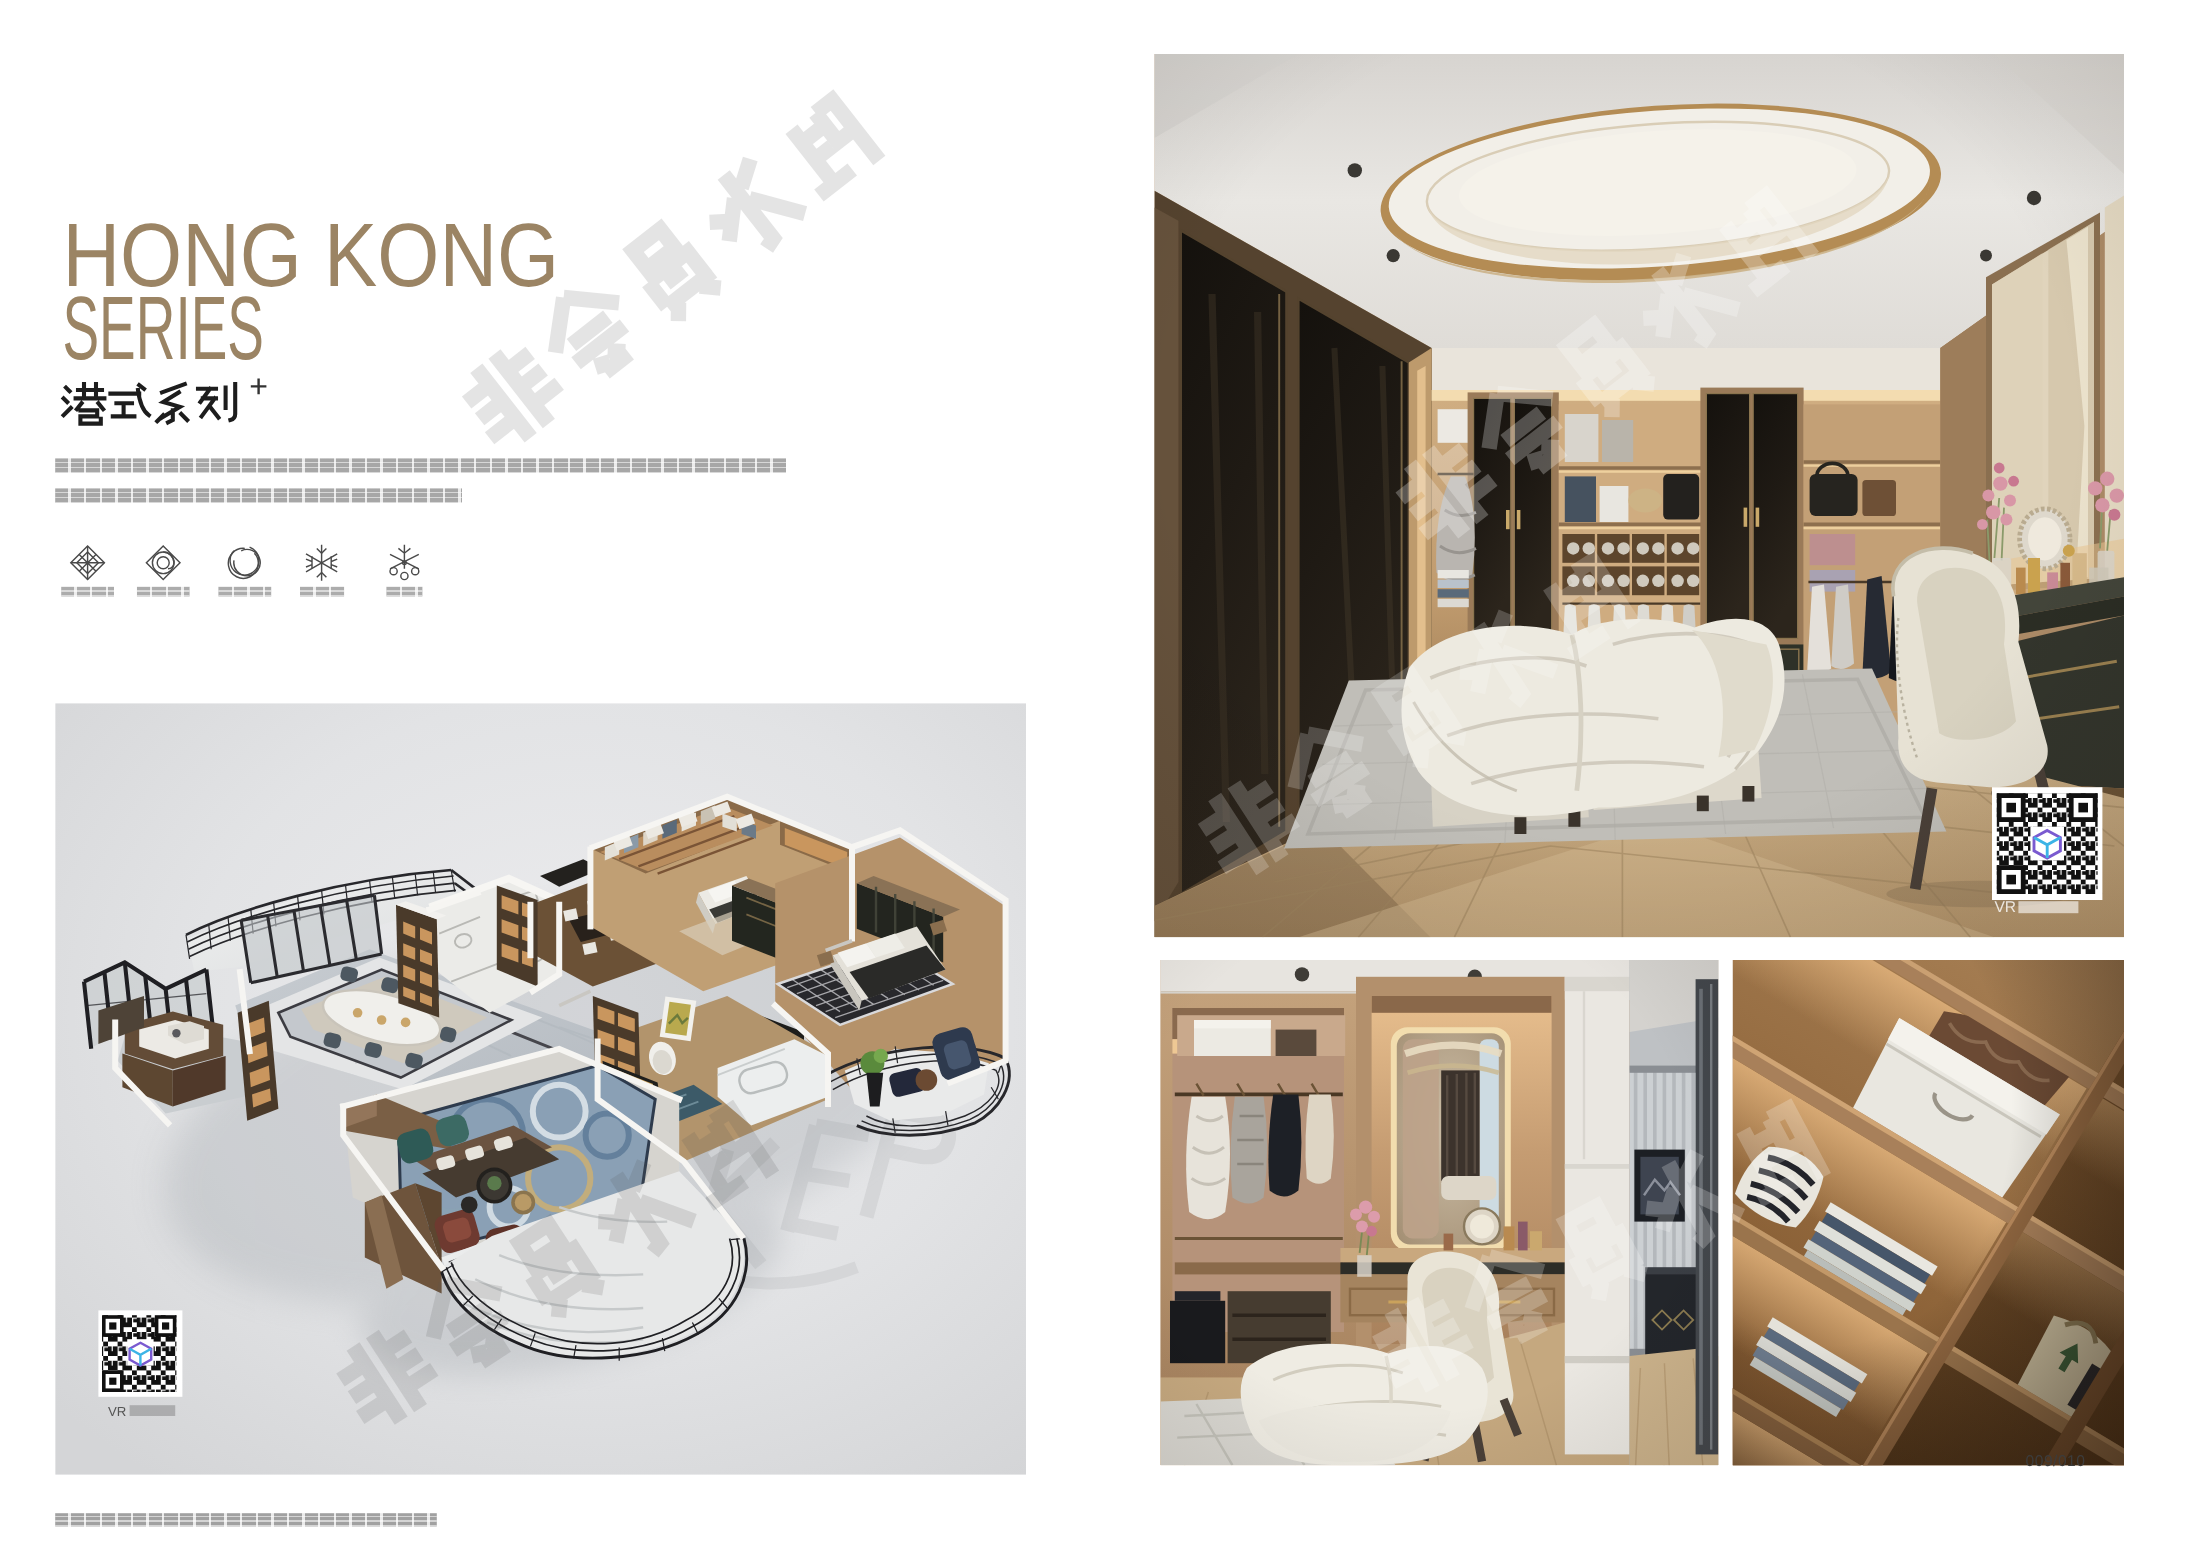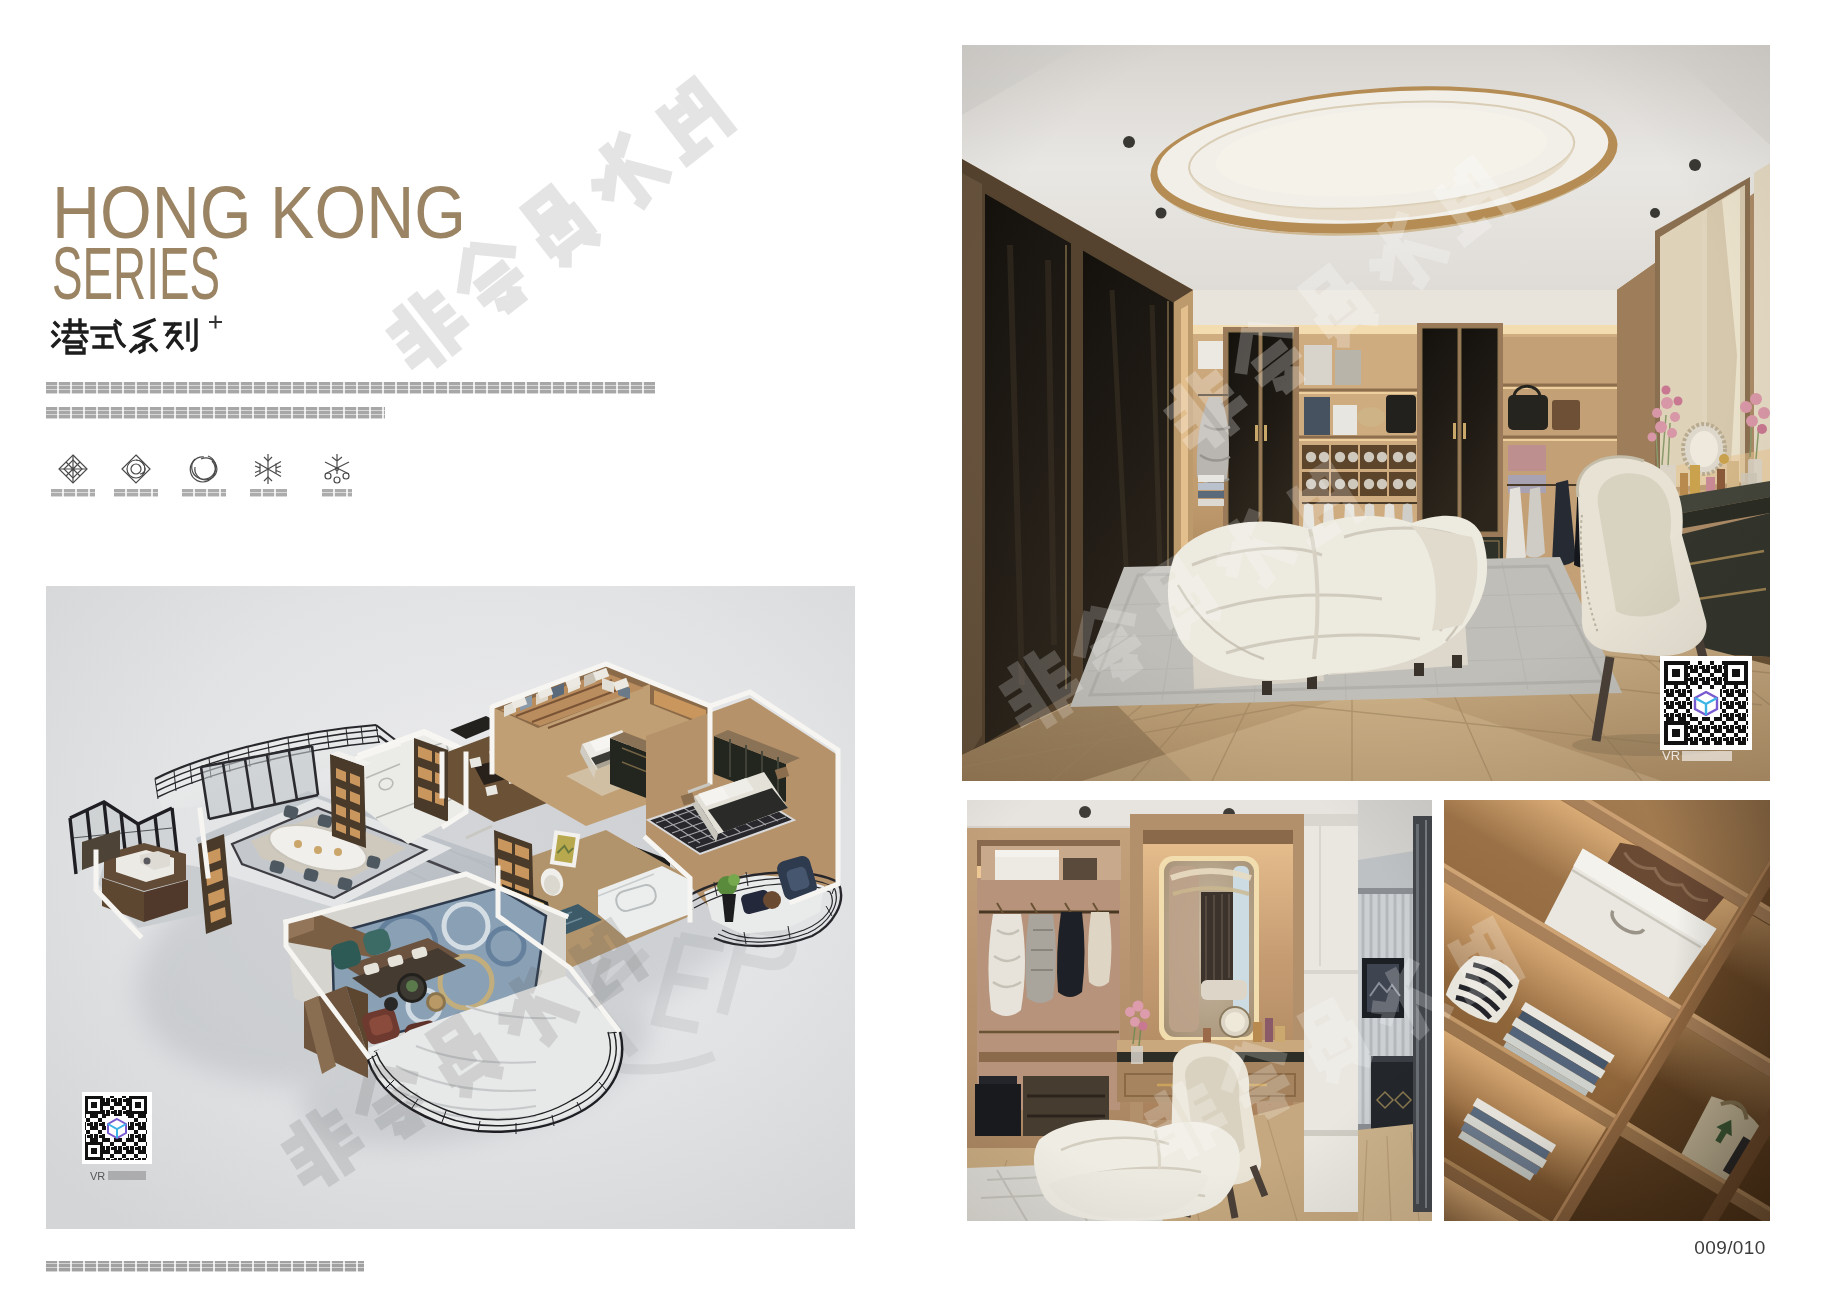--- a/index.html
+++ b/index.html
@@ -1193,13 +1193,13 @@
     <use href="#wmtext"></use>
   </g>
 </svg>
 
 <svg class="abs" style="left:1080px;top:870px;pointer-events:none" width="560" height="360" viewBox="0 0 560 360">
   <g transform="translate(51,234) rotate(-28) scale(0.8)" stroke="#ffffff" stroke-opacity="0.22" stroke-width="16">
     <use href="#wmtext"></use>
   </g>
 </svg>
 
-<div class="abs" style="left:1688px;top:1237px;width:84px;text-align:center;font-size:19px;color:#3c3c3c;letter-spacing:0.4px;">009/010</div>
+<div class="abs" style="left:1688px;top:1210px;width:84px;text-align:left;font-size:13px;color:#3c3c3c;letter-spacing:0.4px;">009/010</div>
 
 </body></html>

